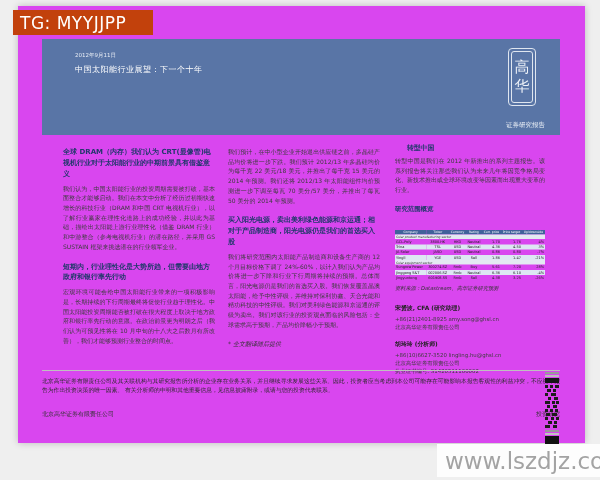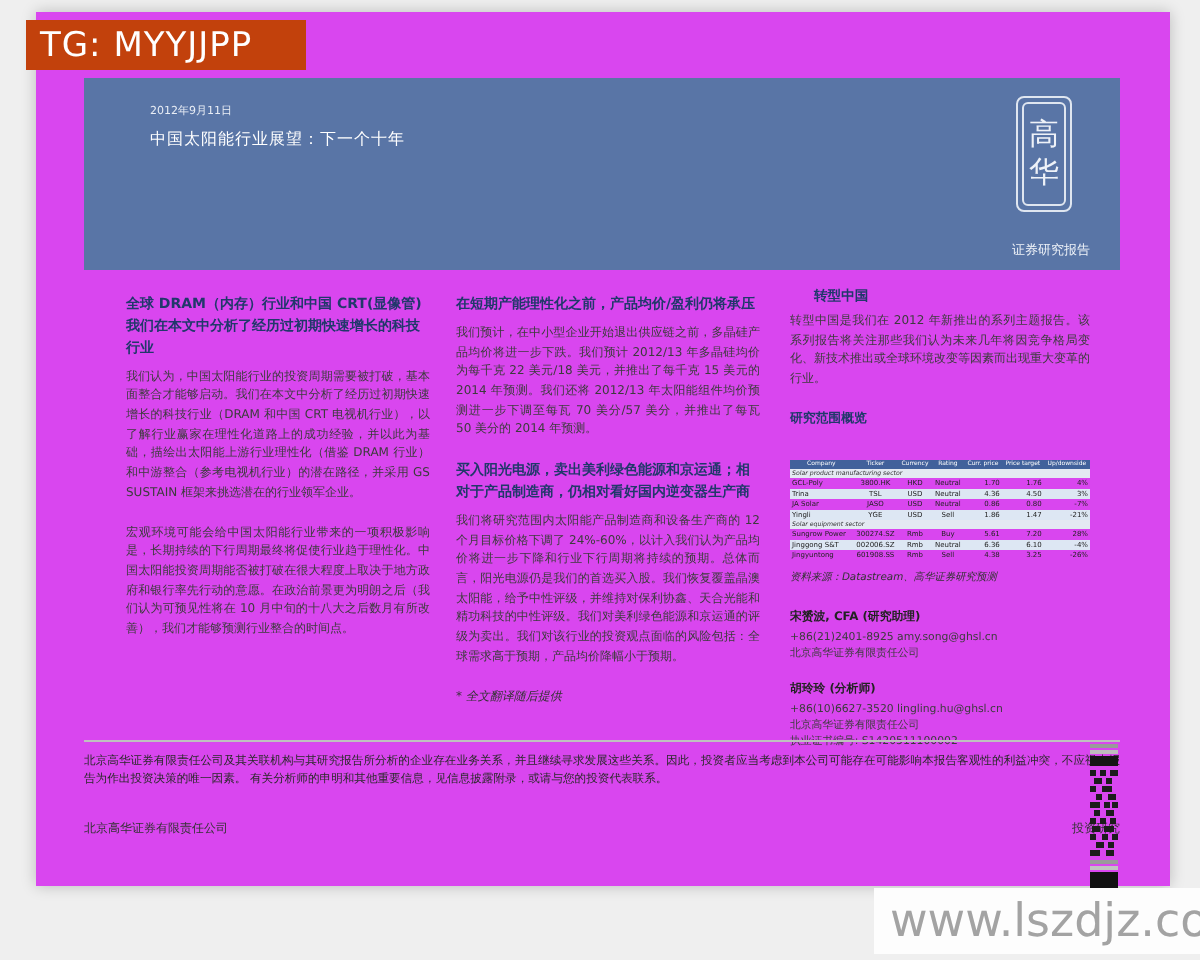--- a/index.html
+++ b/index.html
@@ -98,29 +98,29 @@
     <div class="seal">
       <div class="seal-inner">
         <span>高</span>
         <span>华</span>
       </div>
     </div>
     <div class="hdr-type">证券研究报告</div>
   </div>
 
   <div class="col col-left">
-    <h3>全球 DRAM（内存）行业和中国 CRT(显像管)我们在本文中分析了经历过初期快速增长的科技行业</h3>
+    <h3>全球 DRAM（内存）我们认为 CRT(显像管)电视机行业对于太阳能行业的中期前景具有借鉴意义</h3>
     <p>我们认为，中国太阳能行业的投资周期需要被打破，基本面整合才能够启动。我们在本文中分析了经历过初期快速增长的科技行业（DRAM 和中国 CRT 电视机行业），以了解行业赢家在理性化道路上的成功经验，并以此为基础，描绘出太阳能上游行业理性化（借鉴 DRAM 行业）和中游整合（参考电视机行业）的潜在路径，并采用 GS SUSTAIN 框架来挑选潜在的行业领军企业。</p>
+    <h3>短期内，行业理性化是大势所趋，但需要由地方政府和银行率先行动</h3>
     <p>宏观环境可能会给中国太阳能行业带来的一项积极影响是，长期持续的下行周期最终将促使行业趋于理性化。中国太阳能投资周期能否被打破在很大程度上取决于地方政府和银行率先行动的意愿。在政治前景更为明朗之后（我们认为可预见性将在 10 月中旬的十八大之后数月有所改善），我们才能够预测行业整合的时间点。</p>
   </div>
 
   <div class="col col-mid">
-    <h3>在短期产能理性化之前，产品均价/盈利仍将承压</h3>
     <p>我们预计，在中小型企业开始退出供应链之前，多晶硅产品均价将进一步下跌。我们预计 2012/13 年多晶硅均价为每千克 22 美元/18 美元，并推出了每千克 15 美元的 2014 年预测。我们还将 2012/13 年太阳能组件均价预测进一步下调至每瓦 70 美分/57 美分，并推出了每瓦 50 美分的 2014 年预测。</p>
-    <h3>买入阳光电源，卖出美利绿色能源和京运通；相对于产品制造商，仍相对看好国内逆变器生产商</h3>
+    <h3>买入阳光电源，卖出美利绿色能源和京运通；相对于产品制造商，阳光电源仍是我们的首选买入股</h3>
     <p>我们将研究范围内太阳能产品制造商和设备生产商的 12 个月目标价格下调了 24%-60%，以计入我们认为产品均价将进一步下降和行业下行周期将持续的预期。总体而言，阳光电源仍是我们的首选买入股。我们恢复覆盖晶澳太阳能，给予中性评级，并维持对保利协鑫、天合光能和精功科技的中性评级。我们对美利绿色能源和京运通的评级为卖出。我们对该行业的投资观点面临的风险包括：全球需求高于预期，产品均价降幅小于预期。</p>
     <div class="footnote">* 全文翻译随后提供</div>
   </div>
 
   <div class="col sidebar">
     <div class="sb-title">转型中国</div>
     <p class="sb-text">转型中国是我们在 2012 年新推出的系列主题报告。该系列报告将关注那些我们认为未来几年将因竞争格局变化、新技术推出或全球环境改变等因素而出现重大变革的行业。</p>
     <div class="sb-title2">研究范围概览</div>
 
     <div class="cov-outer">

